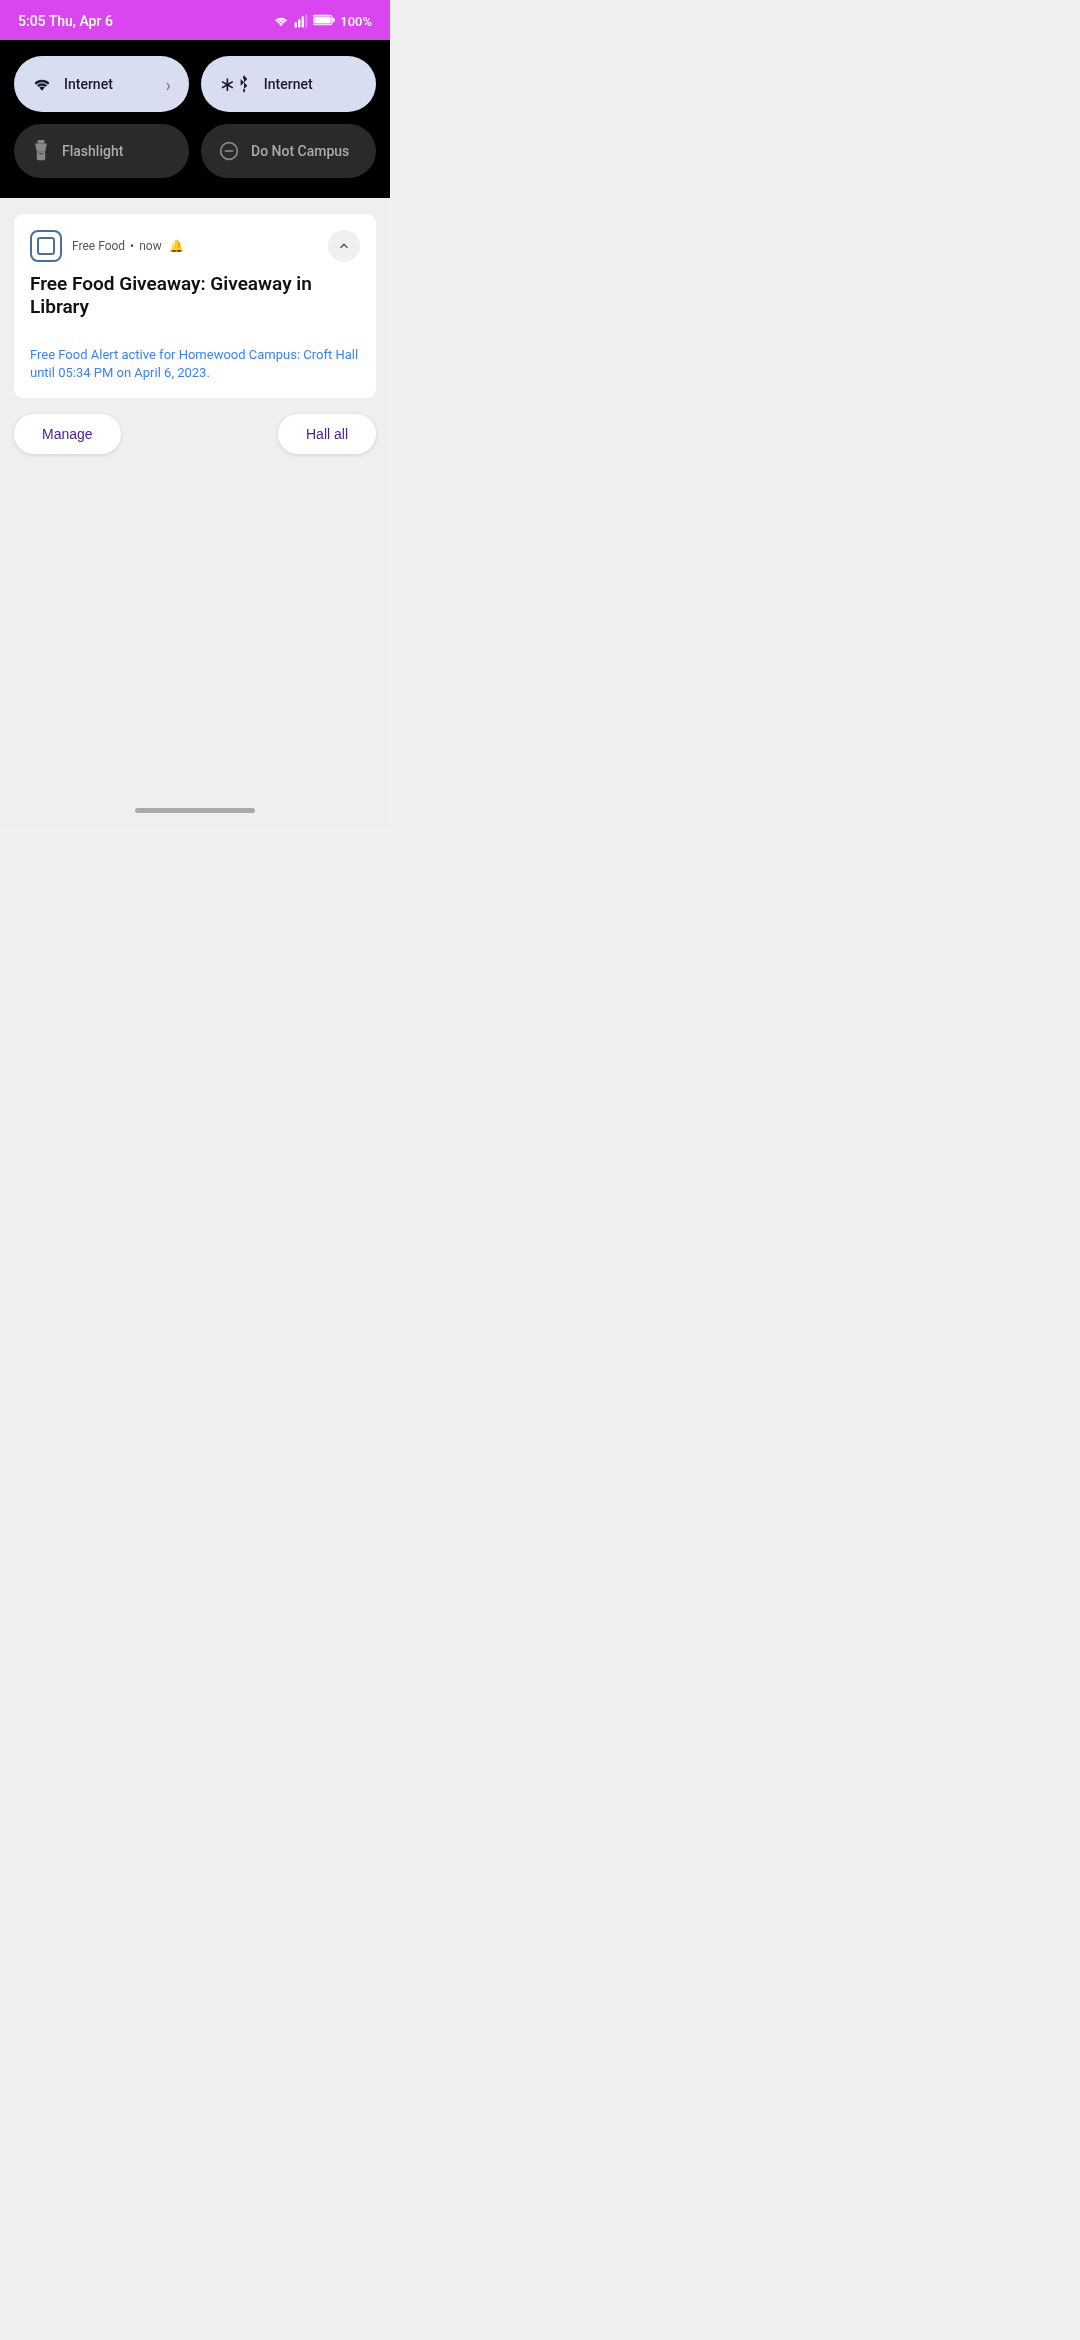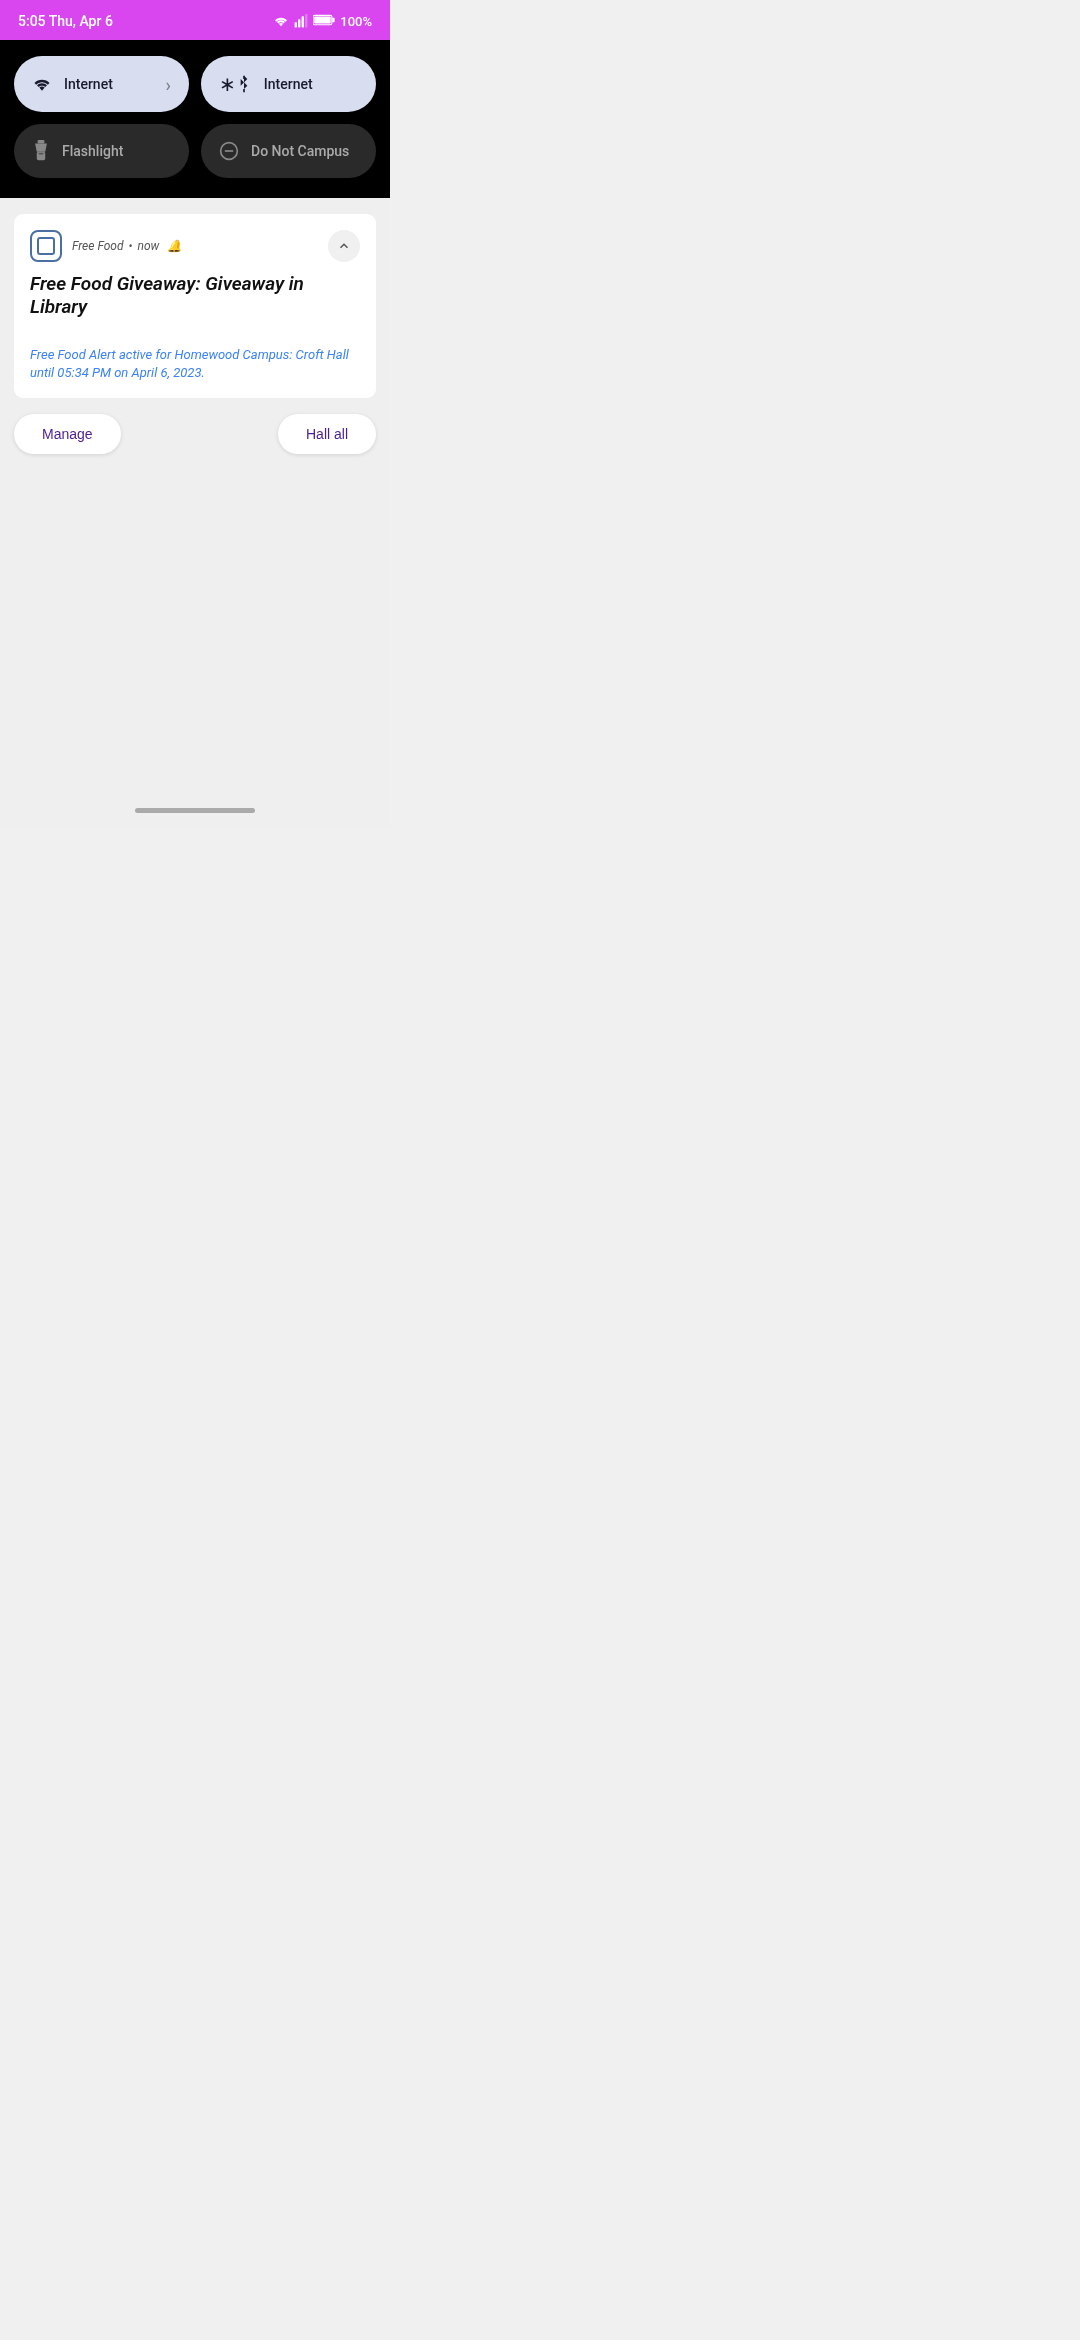--- a/index.html
+++ b/index.html
@@ -86,21 +86,20 @@
       background: #efefef;
       padding: 16px 14px;
       min-height: 600px;
     }
 
     .notification-card {
       background: #fff;
       border-radius: 9px;
       padding: 16px;
       margin-bottom: 16px;
-      font-style: italic;
     }
 
     .notification-header {
       display: flex;
       align-items: center;
       justify-content: space-between;
       margin-bottom: 10px;
     }
 
     .notification-meta {

